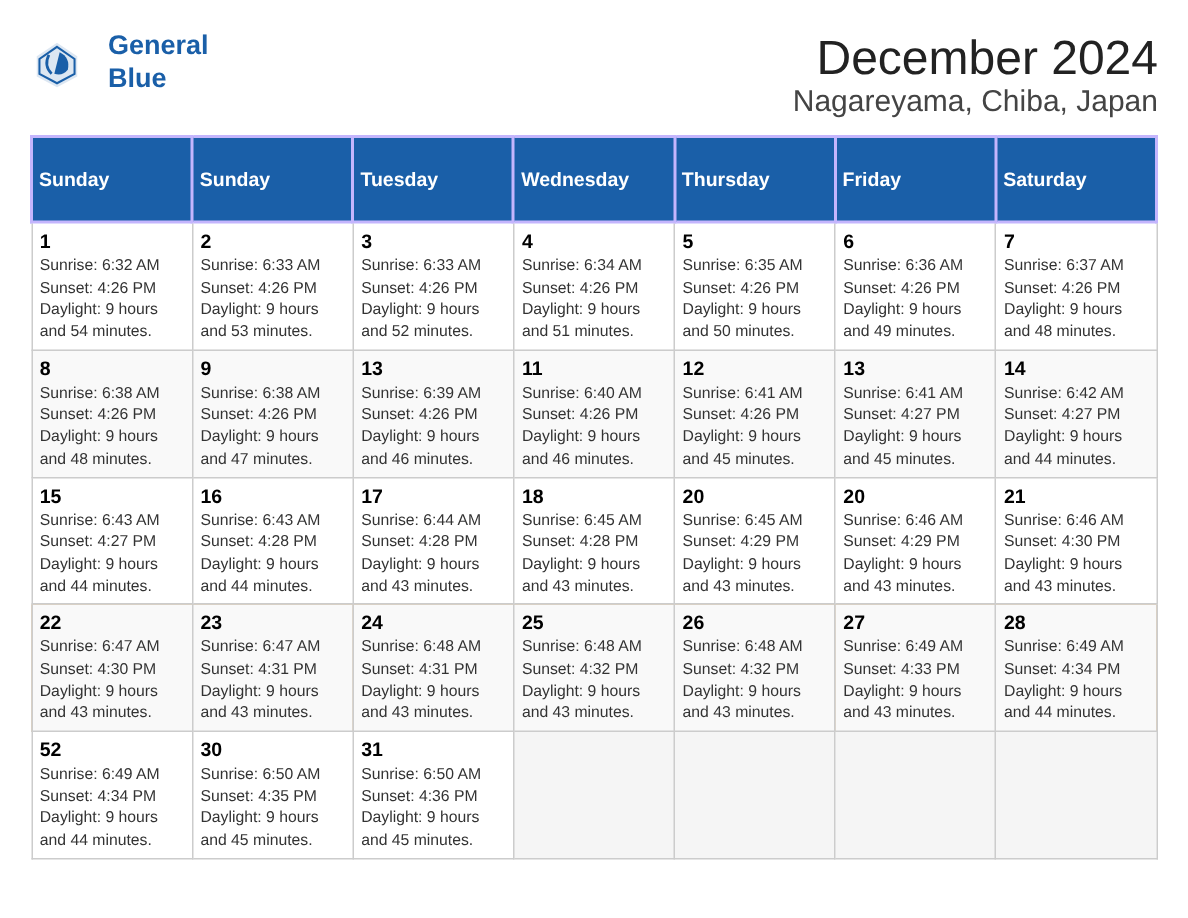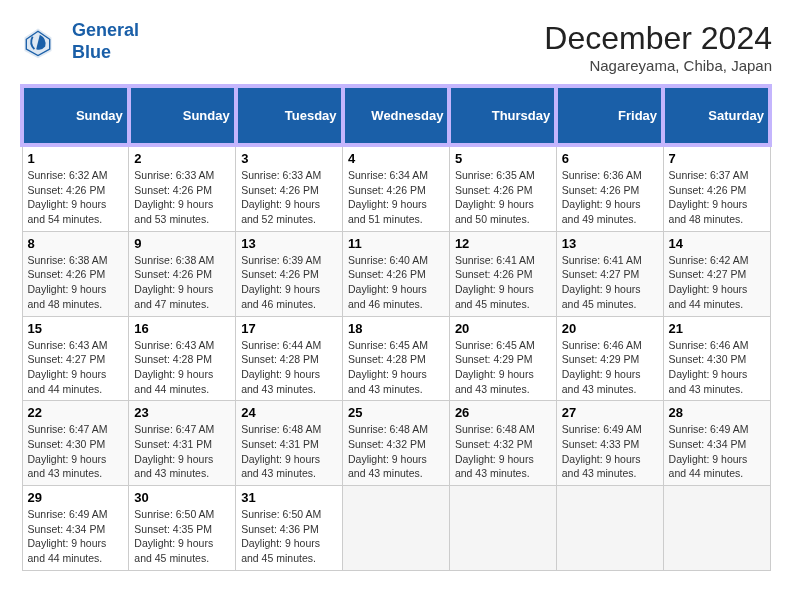--- a/index.html
+++ b/index.html
@@ -36,35 +36,35 @@
     }
     .title-block {
       text-align: right;
     }
     .month-title {
       font-size: 32px;
       font-weight: normal;
       color: #222;
     }
     .location {
-      font-size: 15px;
+      font-size: 20px;
       color: #444;
     }
     table {
       width: 100%;
       border-collapse: collapse;
       font-size: 11px;
     }
     th {
       background: #1a5fa8;
       color: #fff;
       padding: 20px 4px;
-      text-align: right;
+      text-align: left;
       font-size: 13px;
-      border: 4px solid #c4b5fd;
+      border: 2px solid #c4b5fd;
     }
     td {
       border: 1px solid #ccc;
       padding: 4px 5px;
       vertical-align: top;
       width: 14.28%;
       min-height: 80px;
       background: #fff;
     }
     td.empty {
@@ -178,21 +178,21 @@
         <td><span class="day-num">25</span>
 <span class="day-info">Sunrise: 6:48 AM<br>Sunset: 4:32 PM<br>Daylight: 9 hours and 43 minutes.</span></td>
         <td><span class="day-num">26</span>
 <span class="day-info">Sunrise: 6:48 AM<br>Sunset: 4:32 PM<br>Daylight: 9 hours and 43 minutes.</span></td>
         <td><span class="day-num">27</span>
 <span class="day-info">Sunrise: 6:49 AM<br>Sunset: 4:33 PM<br>Daylight: 9 hours and 43 minutes.</span></td>
         <td><span class="day-num">28</span>
 <span class="day-info">Sunrise: 6:49 AM<br>Sunset: 4:34 PM<br>Daylight: 9 hours and 44 minutes.</span></td>
       </tr>
       <tr>
-        <td><span class="day-num">29</span>
+        <td><span class="day-num">52</span>
 <span class="day-info">Sunrise: 6:49 AM<br>Sunset: 4:34 PM<br>Daylight: 9 hours and 44 minutes.</span></td>
         <td><span class="day-num">30</span>
 <span class="day-info">Sunrise: 6:50 AM<br>Sunset: 4:35 PM<br>Daylight: 9 hours and 45 minutes.</span></td>
         <td><span class="day-num">31</span>
 <span class="day-info">Sunrise: 6:50 AM<br>Sunset: 4:36 PM<br>Daylight: 9 hours and 45 minutes.</span></td>
         <td class="empty"></td>
         <td class="empty"></td>
         <td class="empty"></td>
         <td class="empty"></td>
       </tr>

